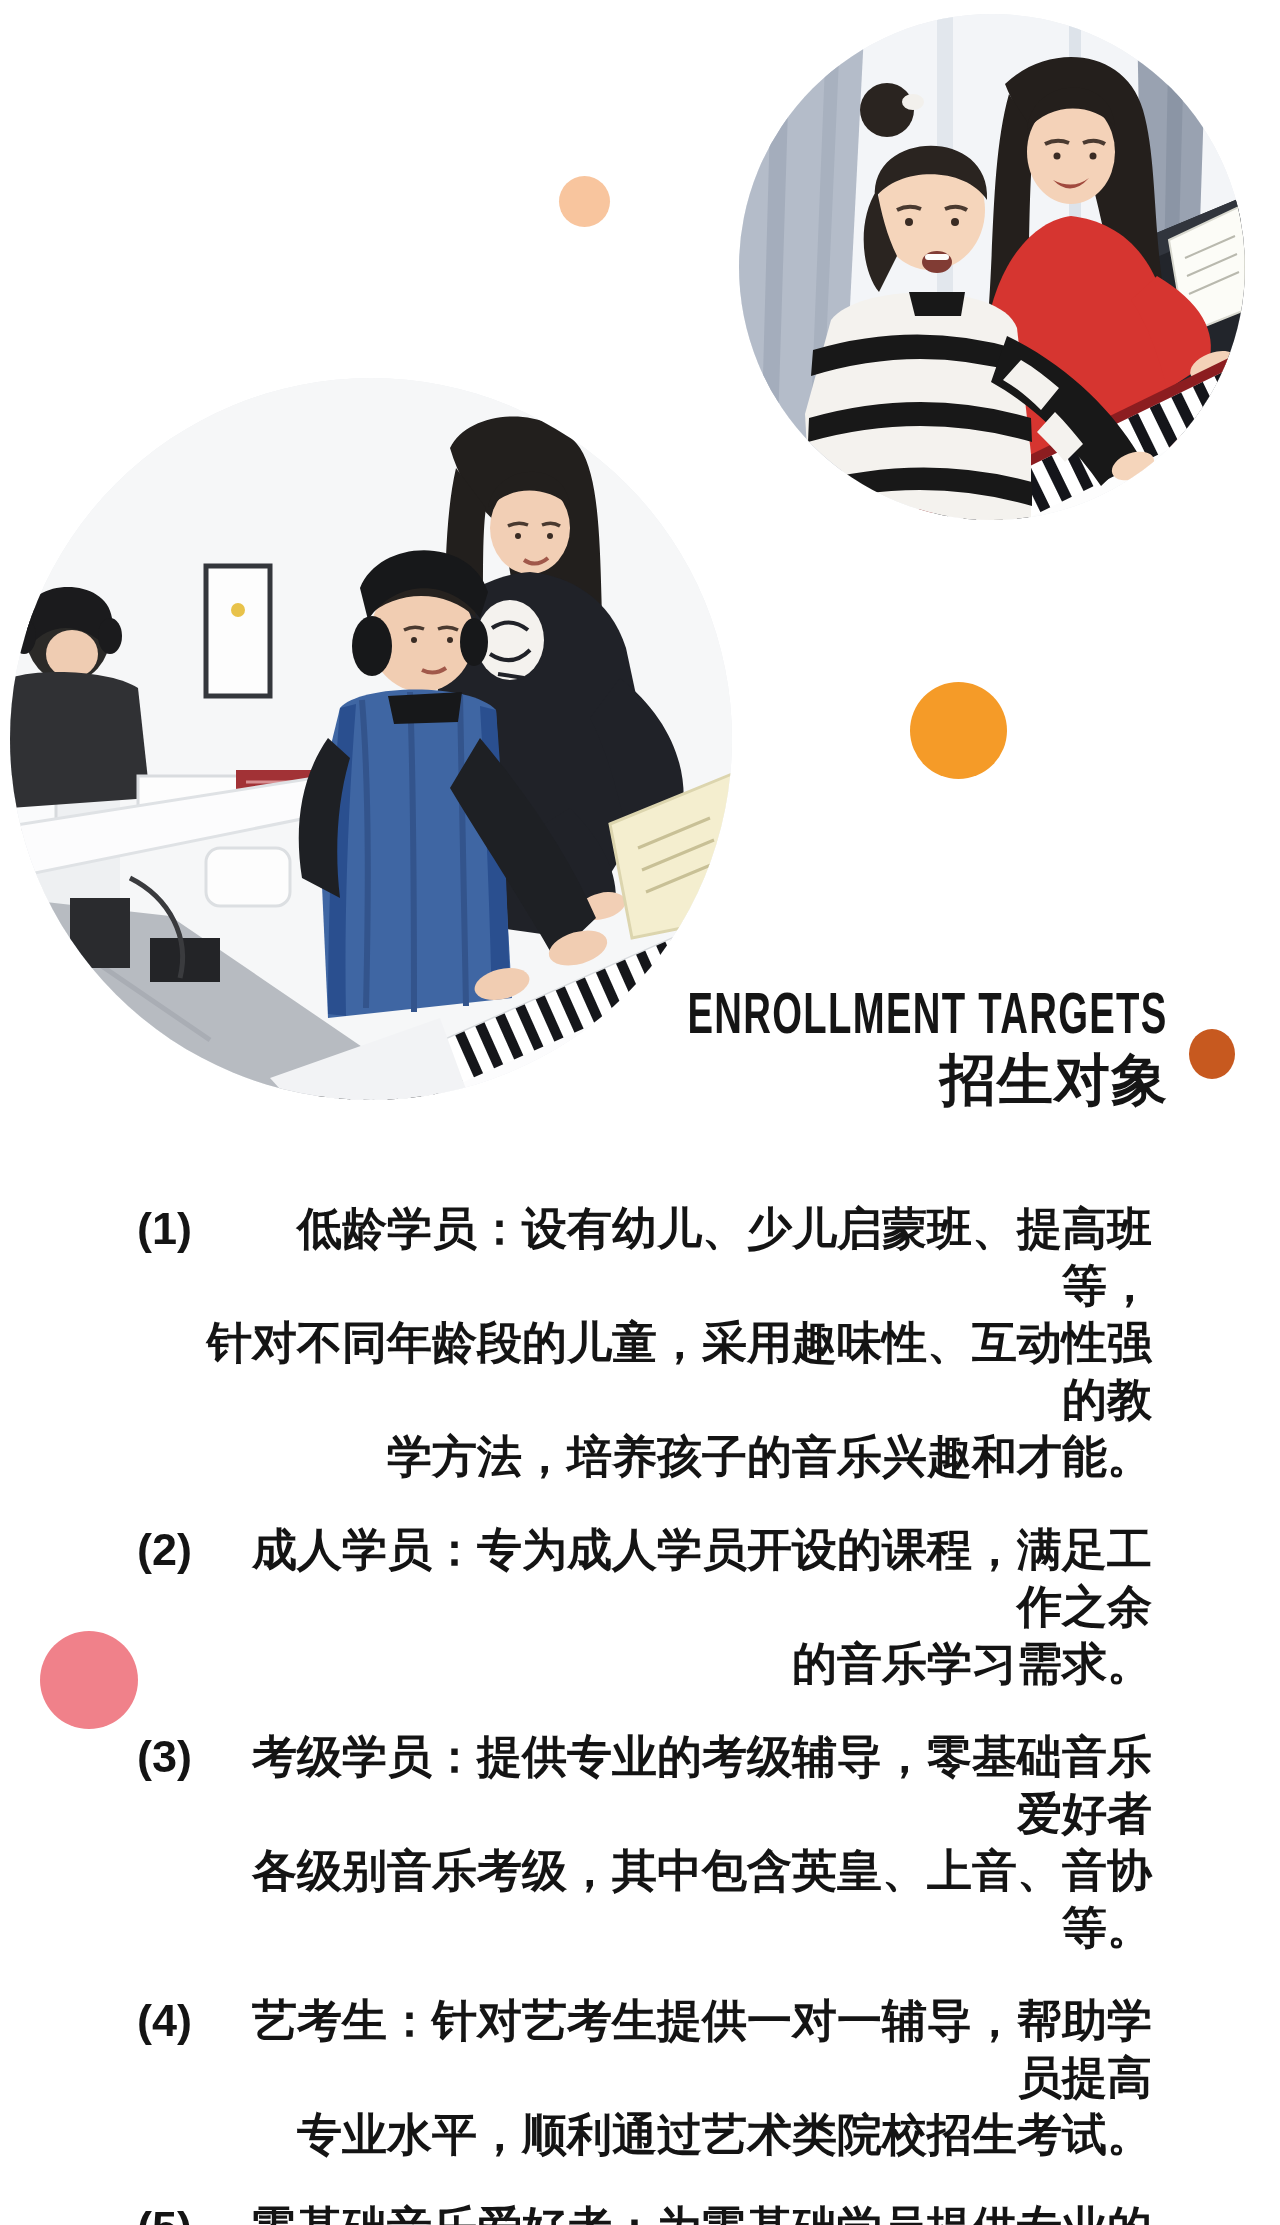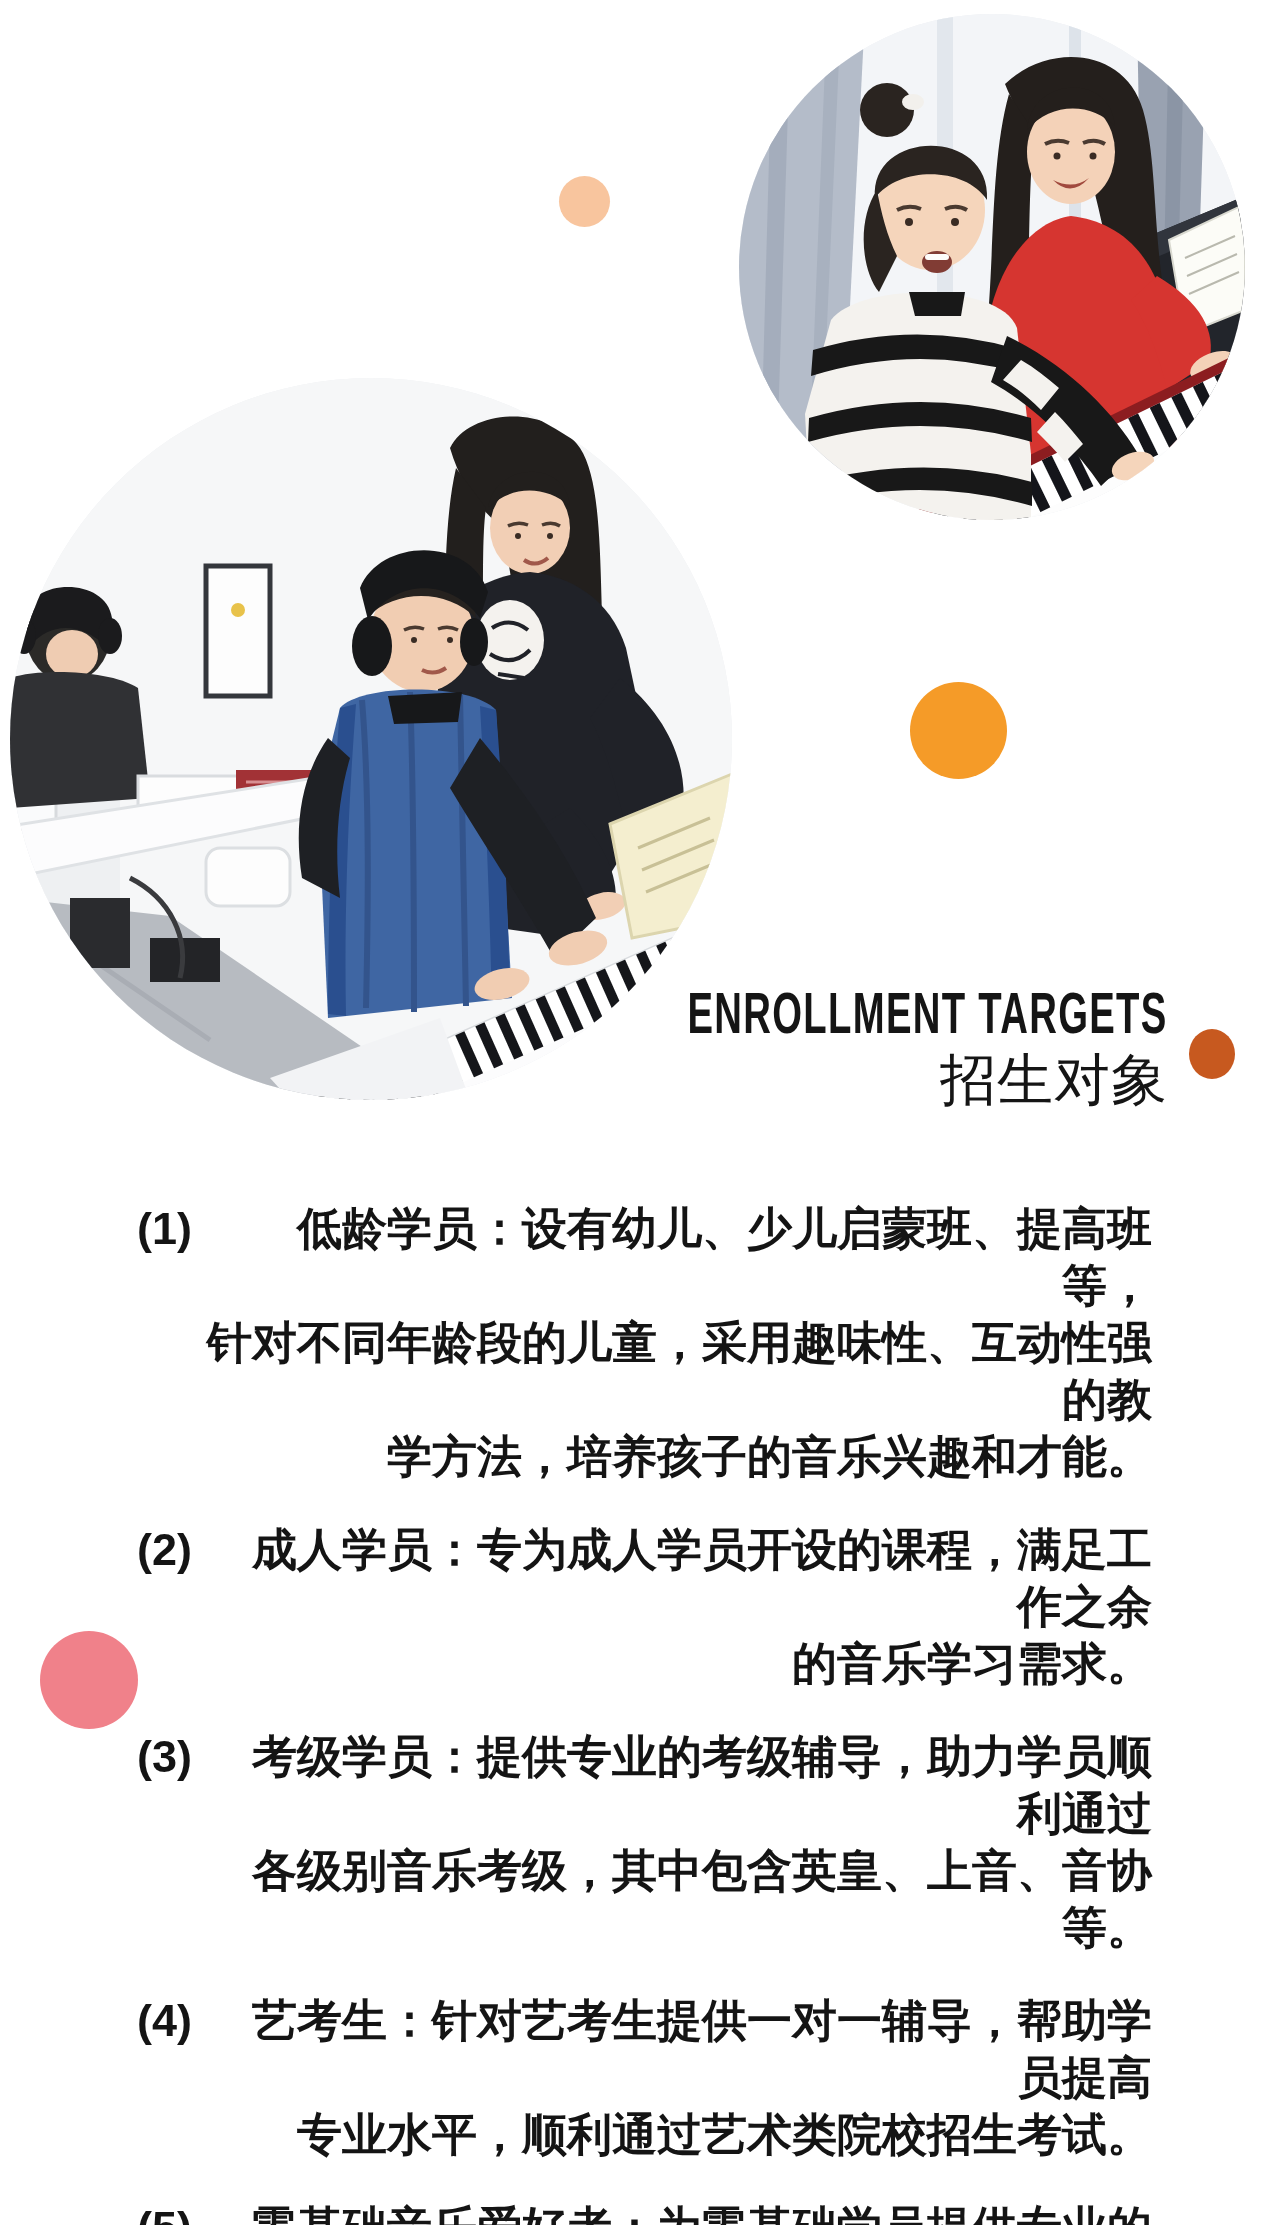--- a/index.html
+++ b/index.html
@@ -5,21 +5,21 @@
   html,body{margin:0;padding:0;background:#fff;}
   .page{position:relative;width:1280px;height:2225px;background:#ffffff;overflow:hidden;
         font-family:"Liberation Sans",sans-serif;}
   .circle{position:absolute;border-radius:50%;}
   .photo{position:absolute;border-radius:50%;overflow:hidden;background:#eef0f3;}
   .photo svg{display:block;width:100%;height:100%;}
   .title-en{position:absolute;top:984px;right:112px;margin:0;font-size:58px;line-height:1;
             font-weight:700;letter-spacing:2px;color:#151515;white-space:nowrap;
             transform:scaleX(.66);transform-origin:100% 50%;}
   .title-zh{position:absolute;top:1048px;right:112px;margin:0;font-size:56px;line-height:64px;
-            font-weight:400;letter-spacing:1px;color:#151515;white-space:nowrap;}
+            font-weight:700;letter-spacing:1px;color:#151515;white-space:nowrap;}
   .list{position:absolute;left:137px;top:1200px;width:1015px;color:#141414;}
   .item{position:relative;padding-left:60px;margin:0 0 36px 0;
         font-size:45px;line-height:57px;font-weight:700;}
   .item .num{position:absolute;left:0;top:0;}
   .item .txt{margin:0;white-space:pre-line;text-indent:21px;text-align:right;}
 </style>
 </head>
 <body>
 
 <div class="page">
@@ -194,21 +194,21 @@
     </div>
 
     <div class="item">
       <span class="num">(2)</span>
       <p class="txt">成人学员：专为成人学员开设的课程，满足工作之余
 的音乐学习需求。</p>
     </div>
 
     <div class="item">
       <span class="num">(3)</span>
-      <p class="txt">考级学员：提供专业的考级辅导，助力学员顺利通过
+      <p class="txt">考级学员：提供专业的考级辅导，零基础音乐爱好者
 各级别音乐考级，其中包含英皇、上音、音协等。</p>
     </div>
 
     <div class="item">
       <span class="num">(4)</span>
       <p class="txt">艺考生：针对艺考生提供一对一辅导，帮助学员提高
 专业水平，顺利通过艺术类院校招生考试。</p>
     </div>
 
     <div class="item">

